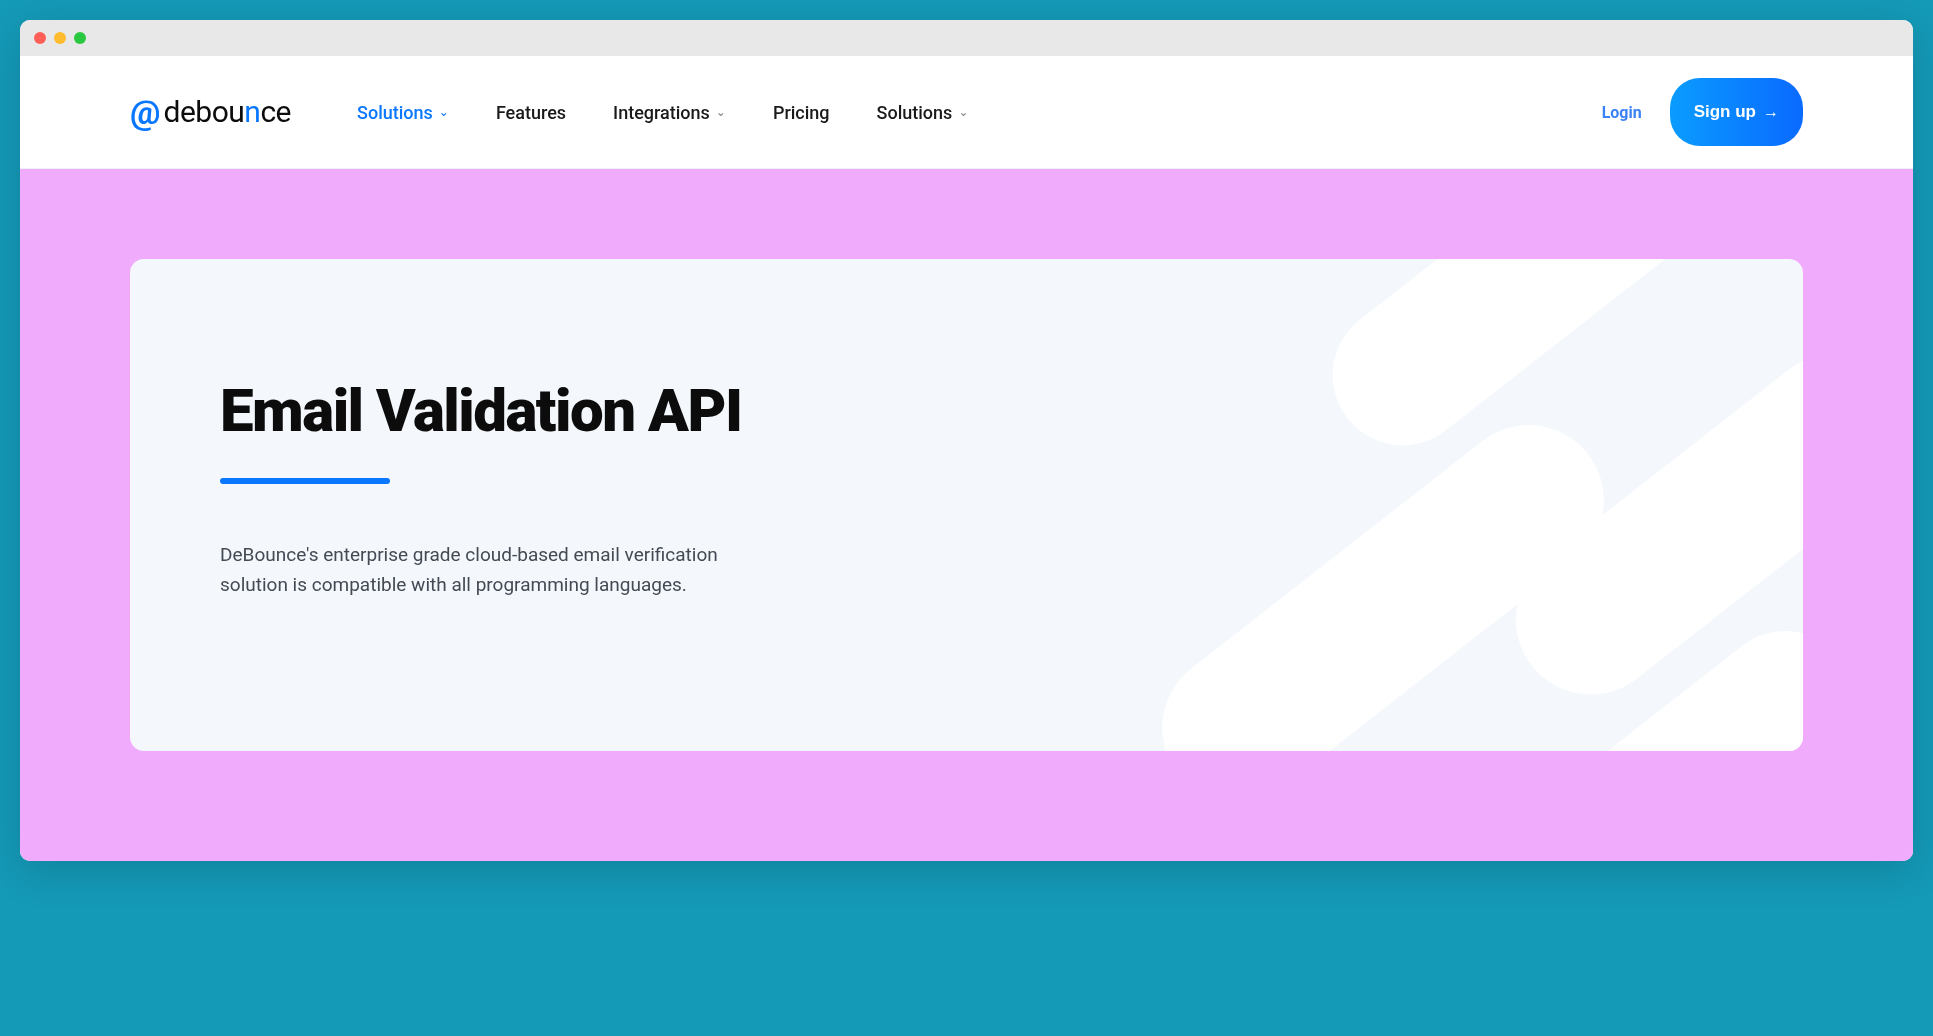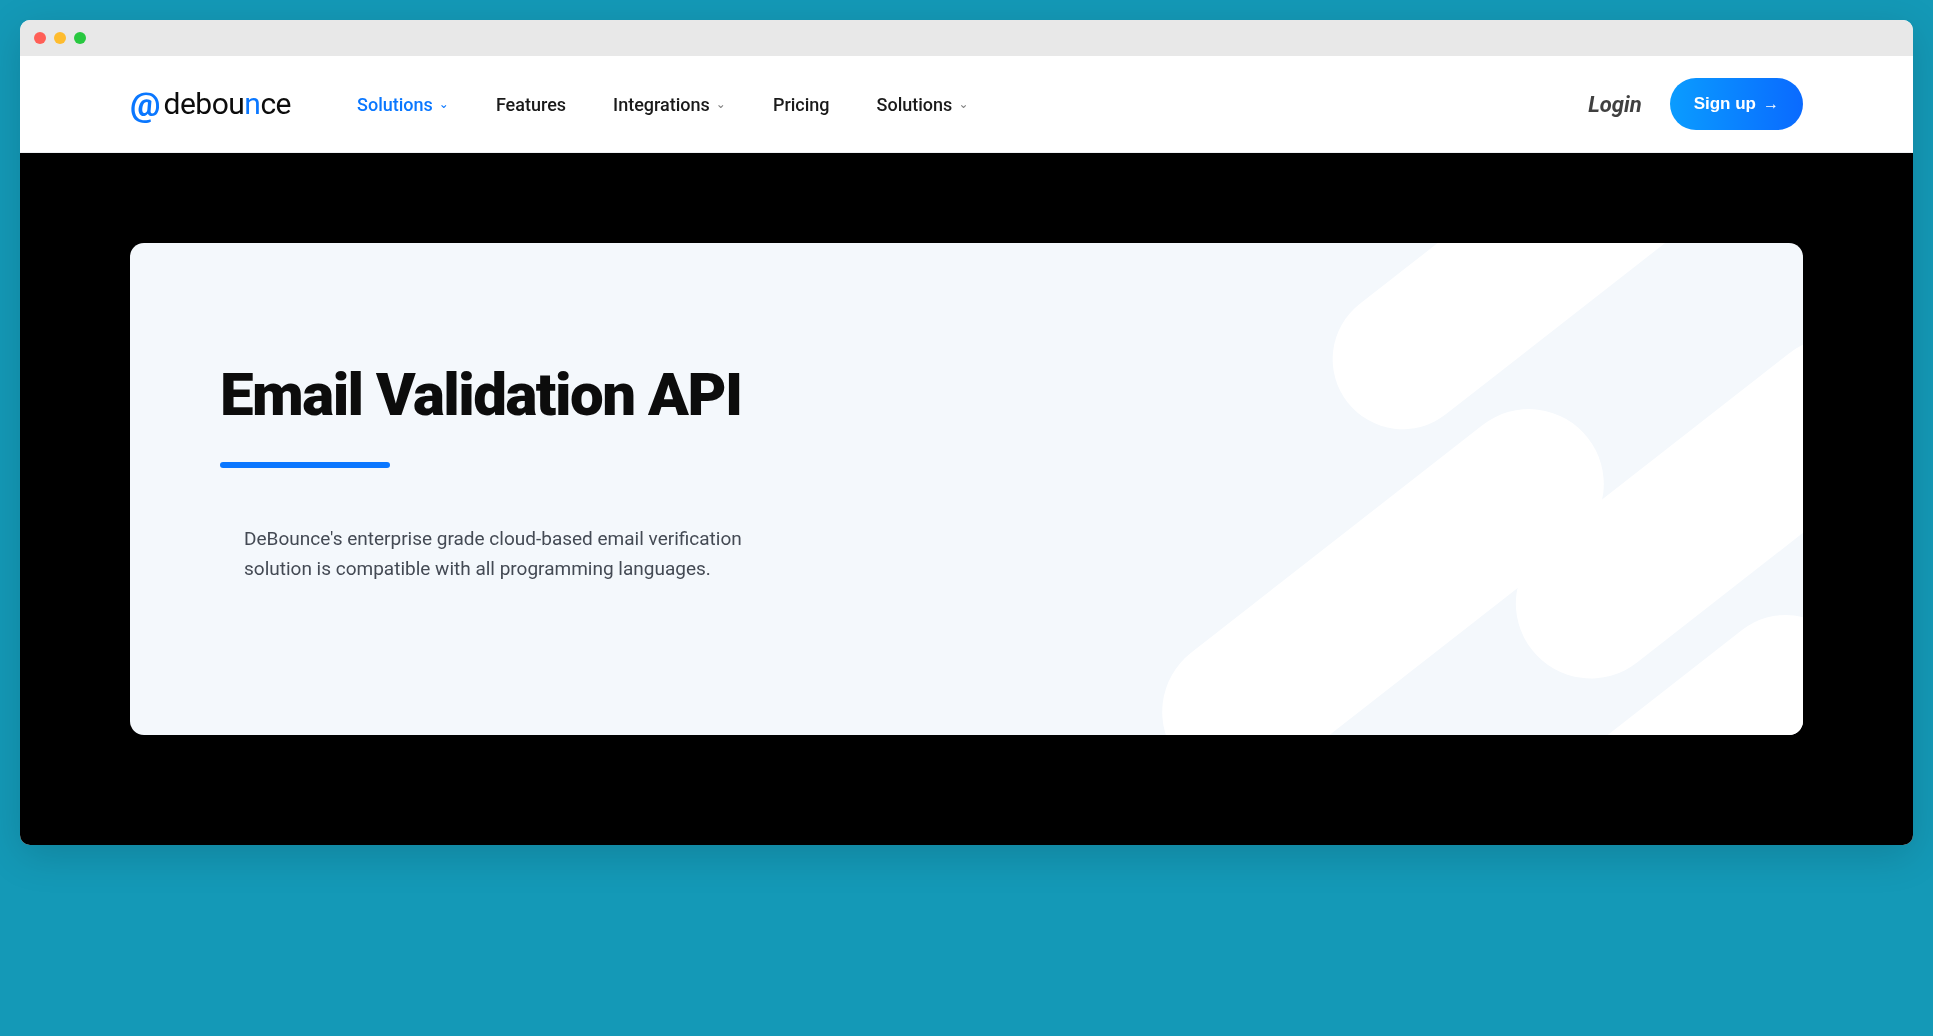--- a/index.html
+++ b/index.html
@@ -92,46 +92,45 @@
 }
 .nav-item.active .chevron {
   color: #0a77ff;
 }
 .header-right {
   display: flex;
   align-items: center;
   gap: 28px;
 }
 .login-link {
-  font-size: 22px;
+  font-size: 16px;
   font-weight: 700;
-  color: #404040;
+  color: #3b82f6;
   cursor: pointer;
-  font-style: italic;
 }
 .signup-btn {
   background: linear-gradient(90deg, #0a9cff 0%, #0a6aff 100%);
   color: #fff;
   border: none;
   border-radius: 30px;
-  padding: 16px 24px;
+  padding: 24px 24px;
   font-size: 17px;
   font-weight: 700;
   cursor: pointer;
   display: flex;
   align-items: center;
   gap: 7px;
 }
 .arrow-right {
   font-size: 16px;
 }
 
 .content {
   padding: 90px 110px 110px;
-  background: #000000;
+  background: #f0abfc;
 }
 .hero {
   background: #f4f8fc;
   border-radius: 14px;
   padding: 120px 90px 150px;
   position: relative;
   overflow: hidden;
 }
 .hero-shapes {
   position: absolute;
@@ -192,21 +191,20 @@
   height: 6px;
   background: #0a77ff;
   border-radius: 3px;
   margin-bottom: 56px;
 }
 .hero-desc {
   font-size: 19px;
   color: #444a54;
   line-height: 1.6;
   max-width: 560px;
-  margin-left: 24px;
 }
 </style>
 </head>
 <body>
 
 <div class="browser-window">
   <div class="title-bar">
     <div class="traffic-light tl-red"></div>
     <div class="traffic-light tl-yellow"></div>
     <div class="traffic-light tl-green"></div>

